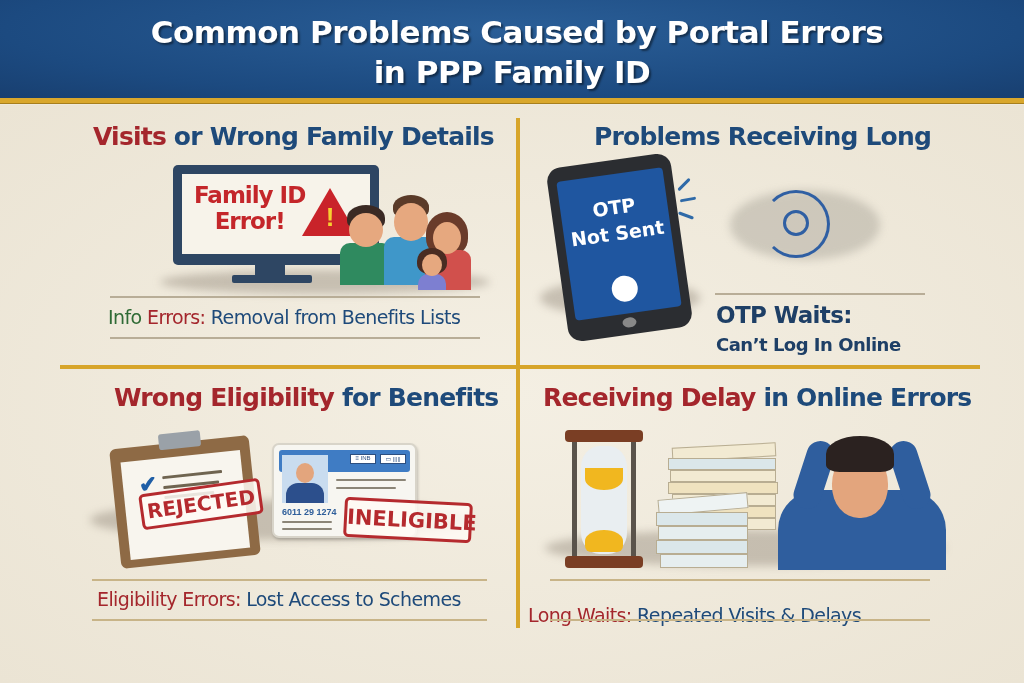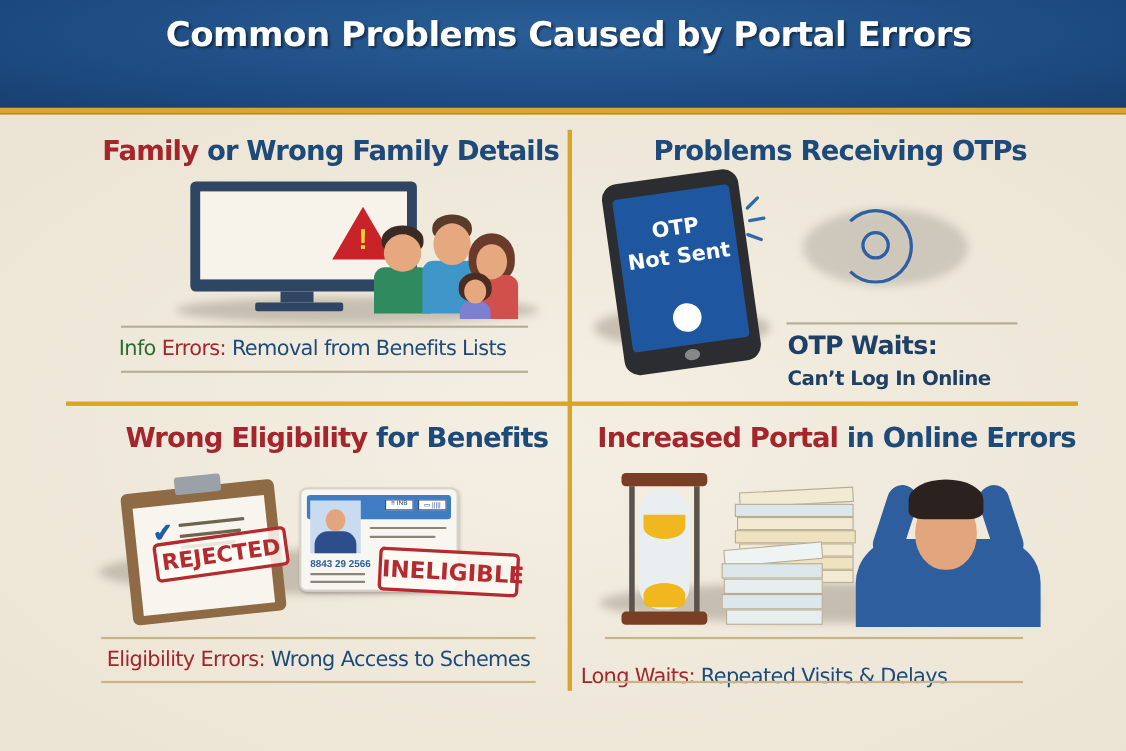--- a/index.html
+++ b/index.html
@@ -68,33 +68,38 @@
   .man-body { position: absolute; left: 0; top: 60px; width: 168px; height: 80px; background: #2f5e9e; border-radius: 40px 40px 0 0; }
   .man-head { position: absolute; left: 54px; top: 22px; width: 56px; height: 66px; background: #e3a57d; border-radius: 48%; }
   .man-hair { position: absolute; left: 48px; top: 6px; width: 68px; height: 36px; background: #2b2220; border-radius: 50% 50% 20% 20%; }
   .arm { position: absolute; width: 28px; height: 70px; background: #2f5e9e; border-radius: 14px; }
 </style>
 </head>
 <body>
 
 <div class="header">
   <div class="title t1">Common Problems Caused by Portal Errors</div>
+  <div class="title t2">in PPP Family ID</div>
 </div>
 <div class="header-stripe"></div>
 
 <div class="paper"></div>
 <div class="vdiv"></div>
 <div class="hdiv"></div>
 
 <div class="qtitle" style="left:93px; top:122px;">
-  <span class="red">Family</span><span class="blue"> or Wrong Family Details</span>
+  <span class="red">Visits</span><span class="blue"> or Wrong Family Details</span>
 </div>
 <div class="shadow" style="left:160px; top:270px; width:330px; height:24px;"></div>
 <div class="monitor">
   <div class="screen">
+    <div class="screen-text">
+      <div>Family ID</div>
+      <div>Error!</div>
+    </div>
     <div class="warn"></div>
     <div class="warn-mark">!</div>
   </div>
 </div>
 <div class="stand"></div>
 <div class="base"></div>
 
 <div class="person" style="left:338px; top:205px; width:56px; height:80px;">
   <div class="body" style="left:2px; top:38px; width:52px; height:42px; background:#2f8a5f;"></div>
   <div class="hair" style="left:9px; top:0; width:38px; height:26px;"></div>
@@ -115,21 +120,21 @@
   <div class="body" style="left:3px; top:26px; width:28px; height:16px; background:#7d7fd1;"></div>
   <div class="head" style="left:7px; top:6px; width:20px; height:22px;"></div>
 </div>
 <div class="rule" style="left:110px; top:296px; width:370px;"></div>
 <div class="caption" style="left:108px; top:306px;">
   <span class="green">Info </span><span class="red">Errors:</span><span class="blue"> Removal from Benefits Lists</span>
 </div>
 <div class="rule" style="left:110px; top:337px; width:370px;"></div>
 
 <div class="qtitle" style="left:594px; top:122px;">
-  <span class="blue">Problems Receiving OTPs</span>
+  <span class="blue">Problems Receiving Long</span>
 </div>
 <div class="shadow" style="left:540px; top:280px; width:160px; height:36px;"></div>
 <div class="shadow" style="left:730px; top:190px; width:150px; height:70px; background:rgba(130,125,115,.3);"></div>
 <div class="phone">
   <div class="pscreen">
     <div class="ptext">
       <div>OTP</div>
       <div>Not Sent</div>
     </div>
     <div class="pdisc"></div>
@@ -162,33 +167,33 @@
 <div class="idcard">
   <div class="id-band"></div>
   <div class="id-photo">
     <div style="position:absolute; left:14px; top:8px; width:18px; height:20px; border-radius:50%; background:#e3a57d;"></div>
     <div style="position:absolute; left:4px; top:28px; width:38px; height:20px; border-radius:12px 12px 0 0; background:#2c4f8c;"></div>
   </div>
   <div class="id-tag" style="left:76px; width:26px;">≡ INB</div>
   <div class="id-tag" style="left:106px; width:26px;">▭ |||||</div>
   <div class="line" style="left:62px; top:34px; width:70px; height:2px; background:#8b8577;"></div>
   <div class="line" style="left:62px; top:42px; width:60px; height:2px; background:#8b8577;"></div>
-  <div class="id-num">8843 29 2566</div>
+  <div class="id-num">6011 29 1274</div>
   <div class="line" style="left:8px; top:76px; width:50px; height:2px; background:#8b8577;"></div>
   <div class="line" style="left:8px; top:83px; width:50px; height:2px; background:#8b8577;"></div>
 </div>
 <div class="stamp" style="left:344px; top:500px; width:128px; height:40px; font-size:21px; line-height:34px; transform:rotate(3deg);">INELIGIBLE</div>
 <div class="rule" style="left:92px; top:579px; width:395px; background:#c8b488;"></div>
 <div class="caption" style="left:97px; top:588px;">
-  <span class="red">Eligibility Errors:</span><span class="blue"> Wrong Access to Schemes</span>
+  <span class="red">Eligibility Errors:</span><span class="blue"> Lost Access to Schemes</span>
 </div>
 <div class="rule" style="left:92px; top:619px; width:395px; background:#c8b488;"></div>
 
 <div class="qtitle" style="left:543px; top:383px;">
-  <span class="red">Increased Portal</span><span class="blue"> in Online Errors</span>
+  <span class="red">Receiving Delay</span><span class="blue"> in Online Errors</span>
 </div>
 <div class="shadow" style="left:545px; top:530px; width:400px; height:36px;"></div>
 <div class="hourglass">
   <div class="hg-cap" style="top:0;"></div>
   <div class="hg-glass"></div>
   <div class="sand-top"></div>
   <div class="sand-bot"></div>
   <div class="hg-post" style="left:7px;"></div>
   <div class="hg-post" style="left:66px;"></div>
   <div class="hg-cap" style="top:126px;"></div>

